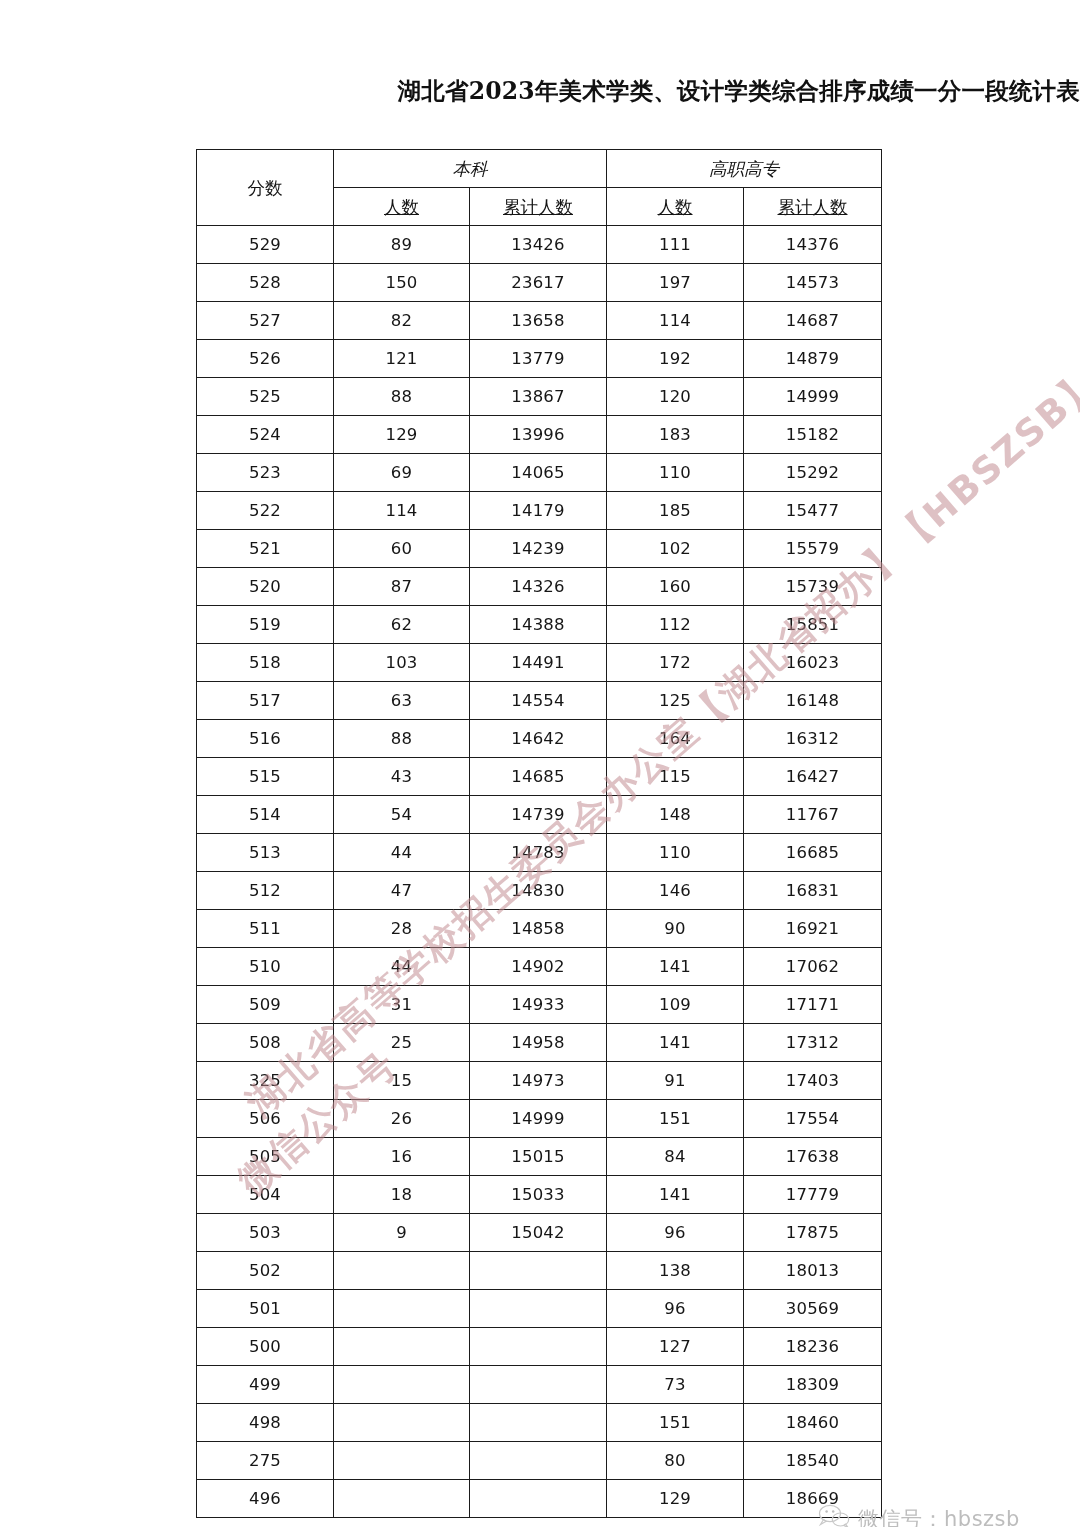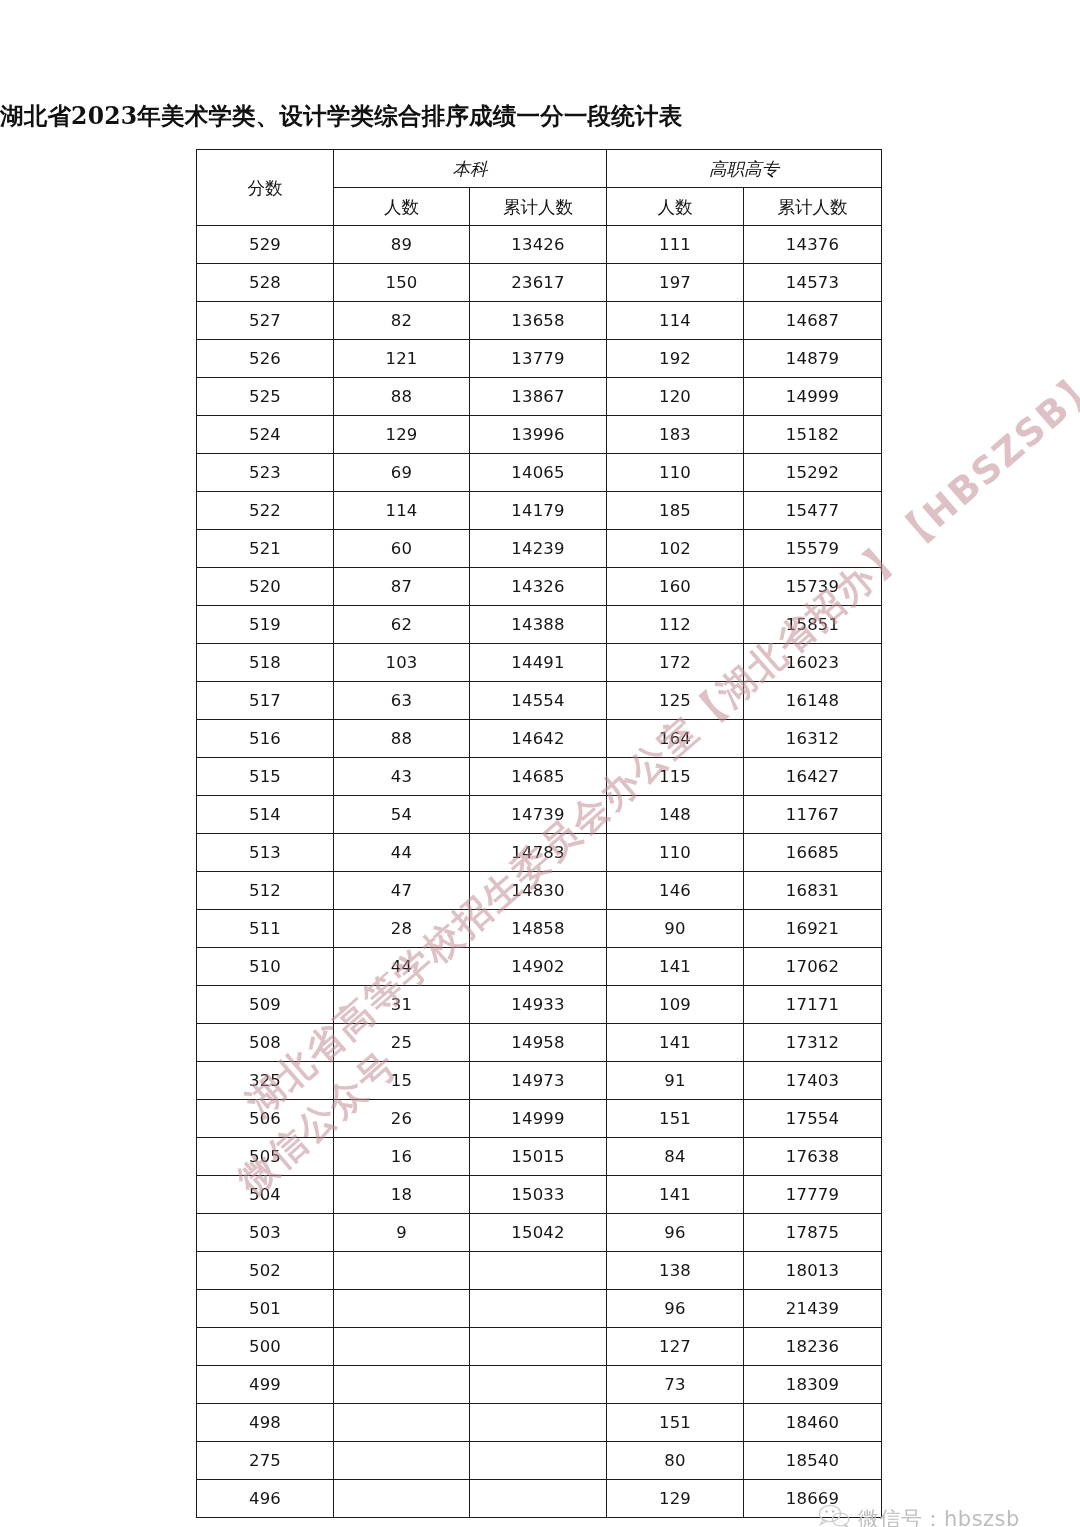--- a/index.html
+++ b/index.html
@@ -20,24 +20,24 @@
   .page {
     position: absolute;
     inset: 0;
     width: 1080px;
     height: 1527px;
   }
 
   
   .doc-title {
     position: absolute;
-    top: 100px;
+    top: 75px;
     left: 0;
     width: 1080px;
-    text-align: left;
+    text-align: right;
     font-family: "DejaVu Serif", "Liberation Serif", serif;
     font-weight: bold;
     font-size: 23.5px;
     letter-spacing: 0.2px;
     color: #111;
     white-space: nowrap;
   }
 
   
   .table-wrap {
@@ -68,20 +68,21 @@
   }
   th.th-score {
     height: 74px;
   }
   th.th-group {
     height: 37px;
     font-style: italic;
   }
   th.th-sub {
     height: 37px;
+    text-decoration: underline;
   }
   table.score-table tbody td {
     height: 37px;
     font-size: 16.5px;
     font-family: "DejaVu Sans", "Liberation Sans", sans-serif;
     color: #161616;
     letter-spacing: 0.2px;
   }
 
   
@@ -374,21 +375,21 @@
             <td></td>
             <td></td>
             <td>138</td>
             <td>18013</td>
           </tr>
           <tr>
             <td>501</td>
             <td></td>
             <td></td>
             <td>96</td>
-            <td>21439</td>
+            <td>30569</td>
           </tr>
           <tr>
             <td>500</td>
             <td></td>
             <td></td>
             <td>127</td>
             <td>18236</td>
           </tr>
           <tr>
             <td>499</td>

